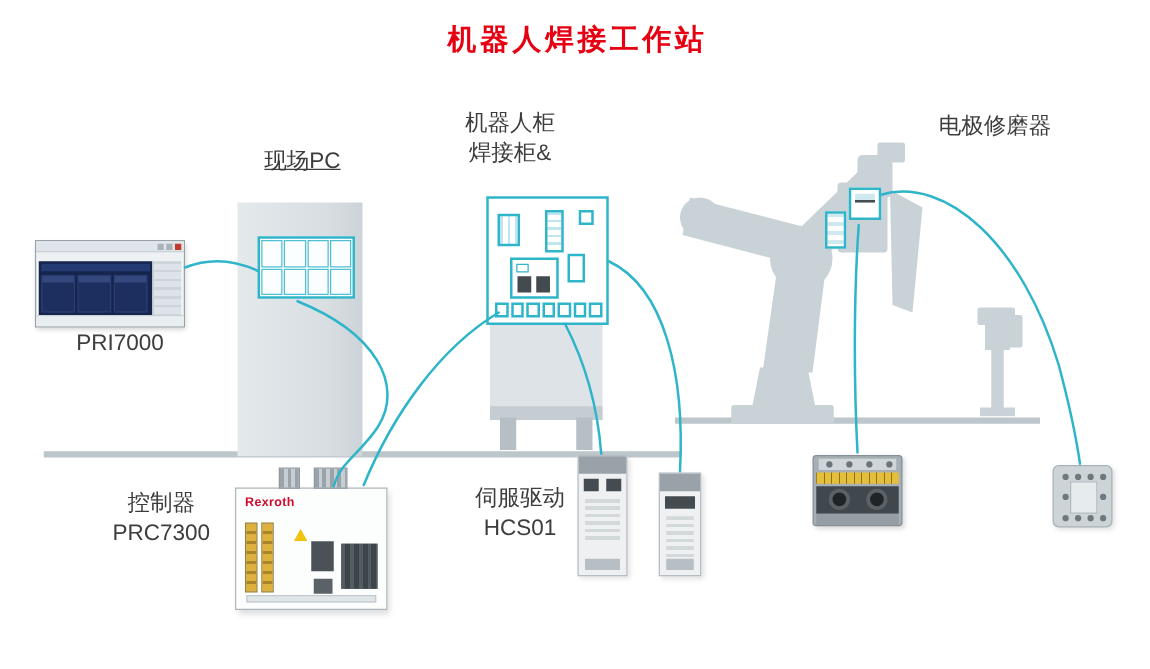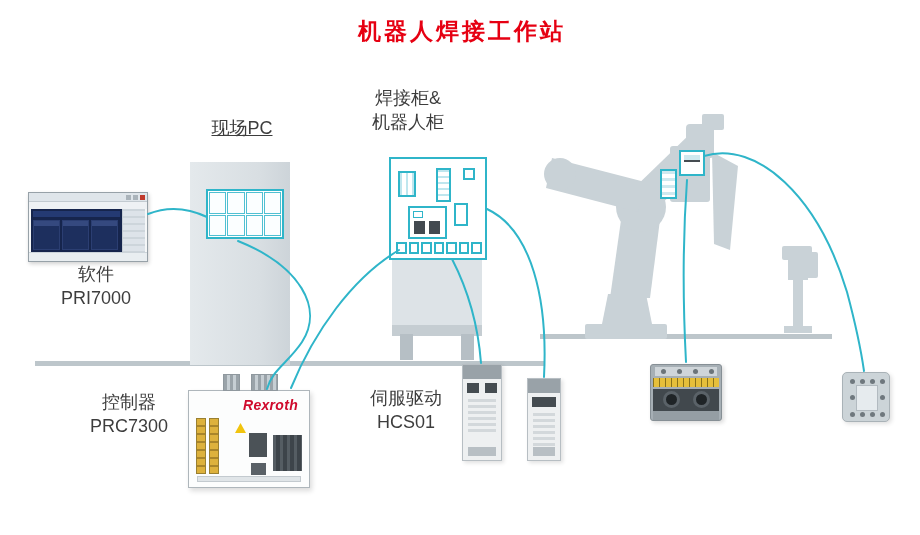--- a/index.html
+++ b/index.html
@@ -10,21 +10,21 @@
   
   .title { position:absolute; top:16px; left:2px; width:100%; text-align:center;
            font-size:23px; font-weight:bold; color:#e60012; letter-spacing:3px; z-index:6; }
   .label { position:absolute; color:#3d3d3d; font-size:18px; text-align:center; line-height:1.35; z-index:6; }
   .lbl-pc      { left:192px; top:116px; width:100px;text-decoration:underline; }
   .lbl-cab     { left:356px; top:86px;  width:104px; }
   .lbl-gun     { left:536px; top:88px;  width:168px; }
   .lbl-dresser { left:734px; top:88px;  width:124px; }
   .lbl-sw      { left:35px;  top:262px; width:122px; }
   .lbl-ctrl    { left:68px;  top:390px; width:122px; }
-  .lbl-drive   { left:350px; top:386px; width:112px; }
+  .lbl-drive   { left:360px; top:386px; width:112px; }
   .lbl-xfmr    { left:636px; top:428px; width:122px; }
   .lbl-module  { left:814px; top:418px; width:102px; }
 
   
   .sil, .conn { position:absolute; left:0; top:0; width:920px; height:535px; }
   .sil  { z-index:1; }
   .conn { z-index:4; pointer-events:none; }
 
   
   .sw { position:absolute; left:28px; top:192px; width:120px; height:70px;
@@ -82,22 +82,22 @@
             border:2px solid #2fb5c9; z-index:3;
             background-image:repeating-linear-gradient(180deg,#cfe9ef 0 3px,#fff 3px 7px); }
 
   
   .ctrl { position:absolute; left:188px; top:390px; width:122px; height:98px; background:#fcfdfd;
           border:1px solid #aeb6bb; box-shadow:2px 3px 5px rgba(0,0,0,.14); z-index:2; }
   .ctrl-conn { position:absolute; top:-17px; height:17px; border:1px solid #8f989e;
                background:repeating-linear-gradient(90deg,#9aa3a9 0 3px,#c6ced3 3px 6px); }
   .ctrl-conn.a { left:34px; width:17px; }
   .ctrl-conn.b { left:62px; width:27px; }
-  .ctrl-brand { position:absolute; left:7px; top:6px; font-size:14px; font-weight:bold; font-style:italic;
-                color:#cf0a2c; letter-spacing:.3px;margin-left:47px; }
+  .ctrl-brand { position:absolute; left:7px; top:6px; font-size:10px; font-weight:bold; 
+                color:#cf0a2c; letter-spacing:.3px; }
   .ctrl-term { position:absolute; top:27px; width:10px; height:56px; border:1px solid #9a8030;
                background:repeating-linear-gradient(180deg,#ddb13c 0 6px,#a9852a 6px 8px); }
   .ctrl-term.a { left:7px; } .ctrl-term.b { left:20px; }
   .ctrl-warn { position:absolute; left:46px; top:32px; width:11px; height:10px; background:#f1c40f;
                clip-path:polygon(50% 0,100% 100%,0 100%); }
   .ctrl-d1 { position:absolute; left:60px; top:42px; width:18px; height:24px; background:#4b5257; }
   .ctrl-d2 { position:absolute; left:84px; top:44px; width:29px; height:36px; background:#3d444a;
              background-image:repeating-linear-gradient(90deg,#555d63 0 3px,#3d444a 3px 7px); }
   .ctrl-d3 { position:absolute; left:62px; top:72px; width:15px; height:12px; background:#5a6167; }
   .ctrl-rail { position:absolute; left:8px; bottom:5px; right:8px; height:6px; background:#e0e5e8; border:1px solid #c3cacf; }
@@ -292,25 +292,27 @@
       <path d="M487,209 C532,230 548,300 544,377"></path>
       <path d="M686,362 C683,305 683,235 687,180"></path>
       <path d="M704,156 C757,140 818,196 847,292 C855,322 861,350 864,371"></path>
     </g>
   </svg>
 
   <div class="label lbl-pc">
     <div>现场PC</div>
   </div>
   <div class="label lbl-cab">
+    <div>机器人柜</div>
     <div>焊接柜&amp;</div>
-    <div>机器人柜</div>
+  </div>
+  <div class="label lbl-dresser">
+    <div>电极修磨器</div>
   </div>
   <div class="label lbl-sw">
-    <div>软件</div>
     <div>PRI7000</div>
   </div>
   <div class="label lbl-ctrl">
     <div>控制器</div>
     <div>PRC7300</div>
   </div>
   <div class="label lbl-drive">
     <div>伺服驱动</div>
     <div>HCS01</div>
   </div>

